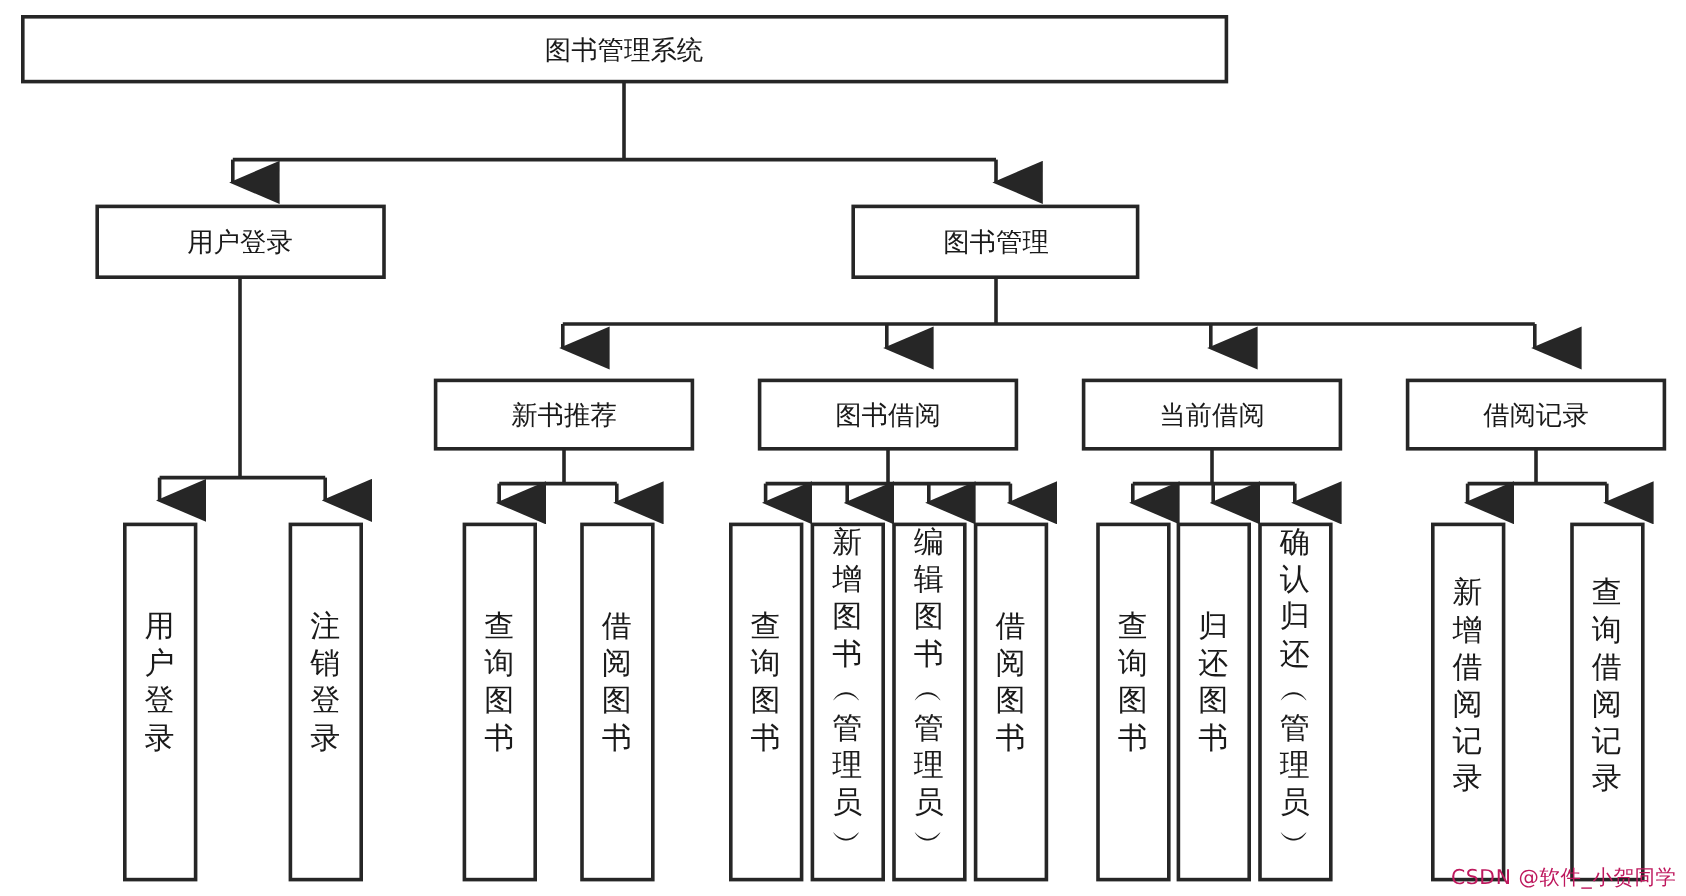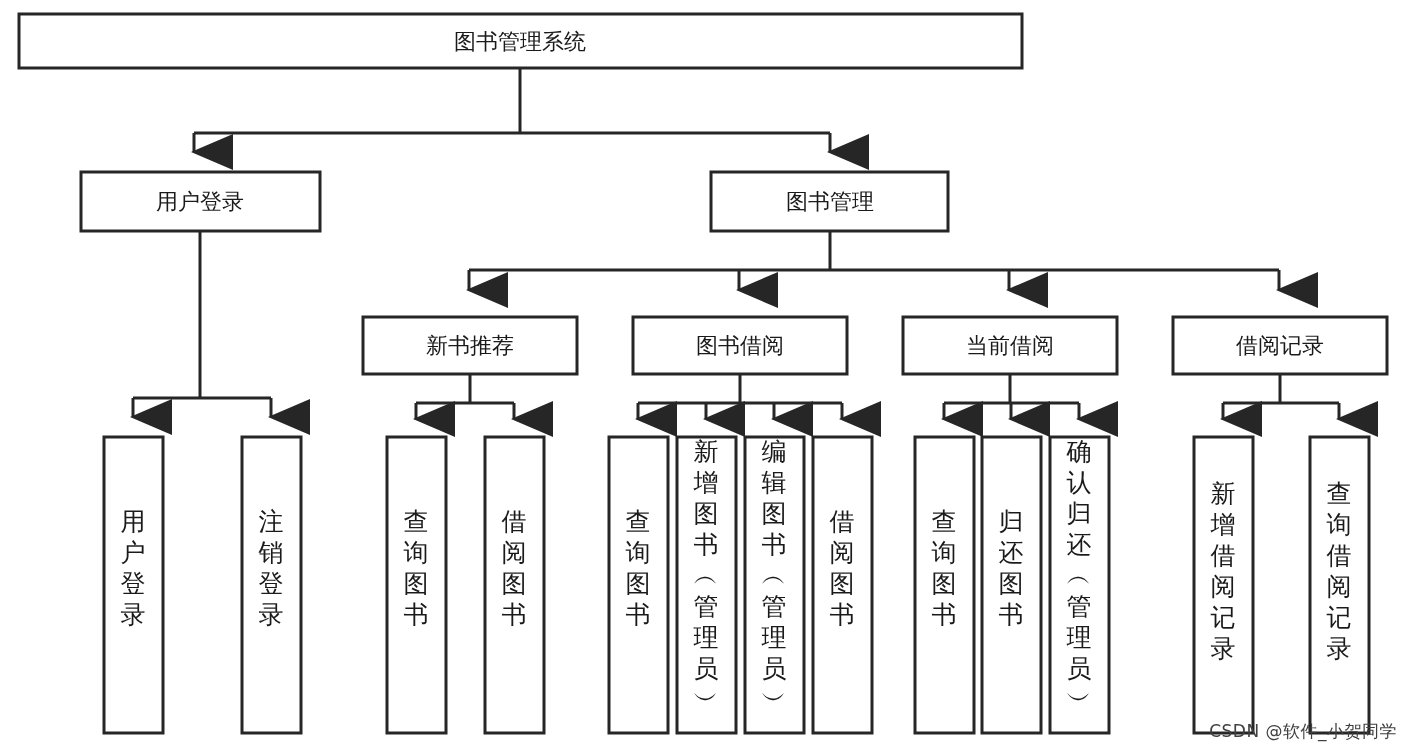--- a/index.html
+++ b/index.html
@@ -15,21 +15,21 @@
     font-family:"DejaVu Sans","Liberation Sans",sans-serif;
     font-size:22px;fill:#1a1a1a;text-anchor:middle;dominant-baseline:middle;
   }
   .node-label-vert{
     font-family:"DejaVu Sans","Liberation Sans",sans-serif;
     font-size:25px;fill:#1a1a1a;text-anchor:middle;
   }
   .watermark{
     position:absolute;right:8px;bottom:4px;
     font-family:"DejaVu Sans","Liberation Sans",sans-serif;
-    font-size:17px;color:#404040;white-space:nowrap;letter-spacing:.5px;
+    font-size:17px;color:#be185d;white-space:nowrap;letter-spacing:.5px;
   }
 </style>
 </head>
 <body>
 
 <svg id="diagram" viewBox="0 0 1405 747" xmlns="http://www.w3.org/2000/svg">
 
   <defs>
     <marker id="arrow" viewBox="0 0 12 14" refX="6" refY="13" markerWidth="12" markerHeight="14" orient="auto-start-reverse">
       <path d="M 0 0 L 12 0 L 6 14 z" class="arrow-head"></path>

